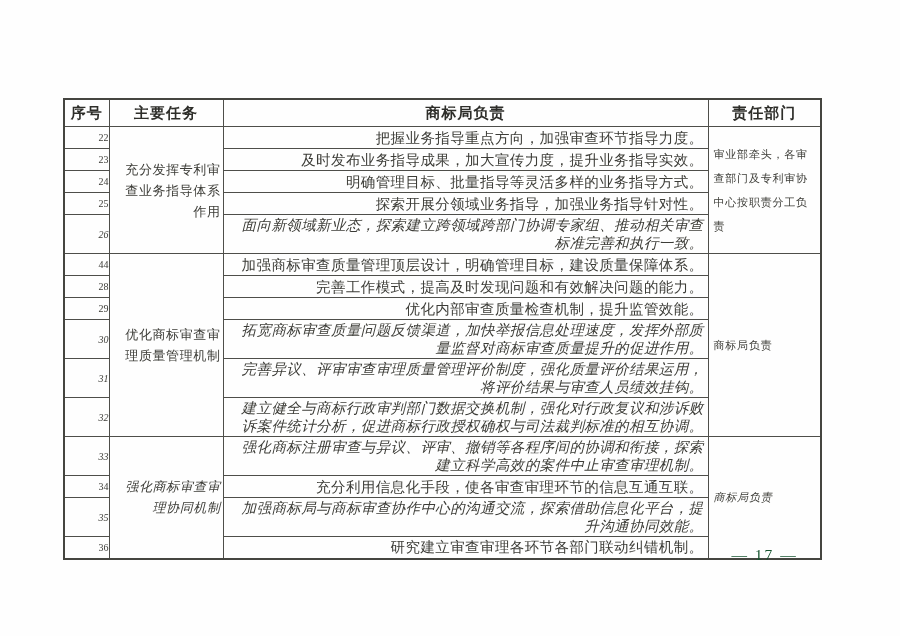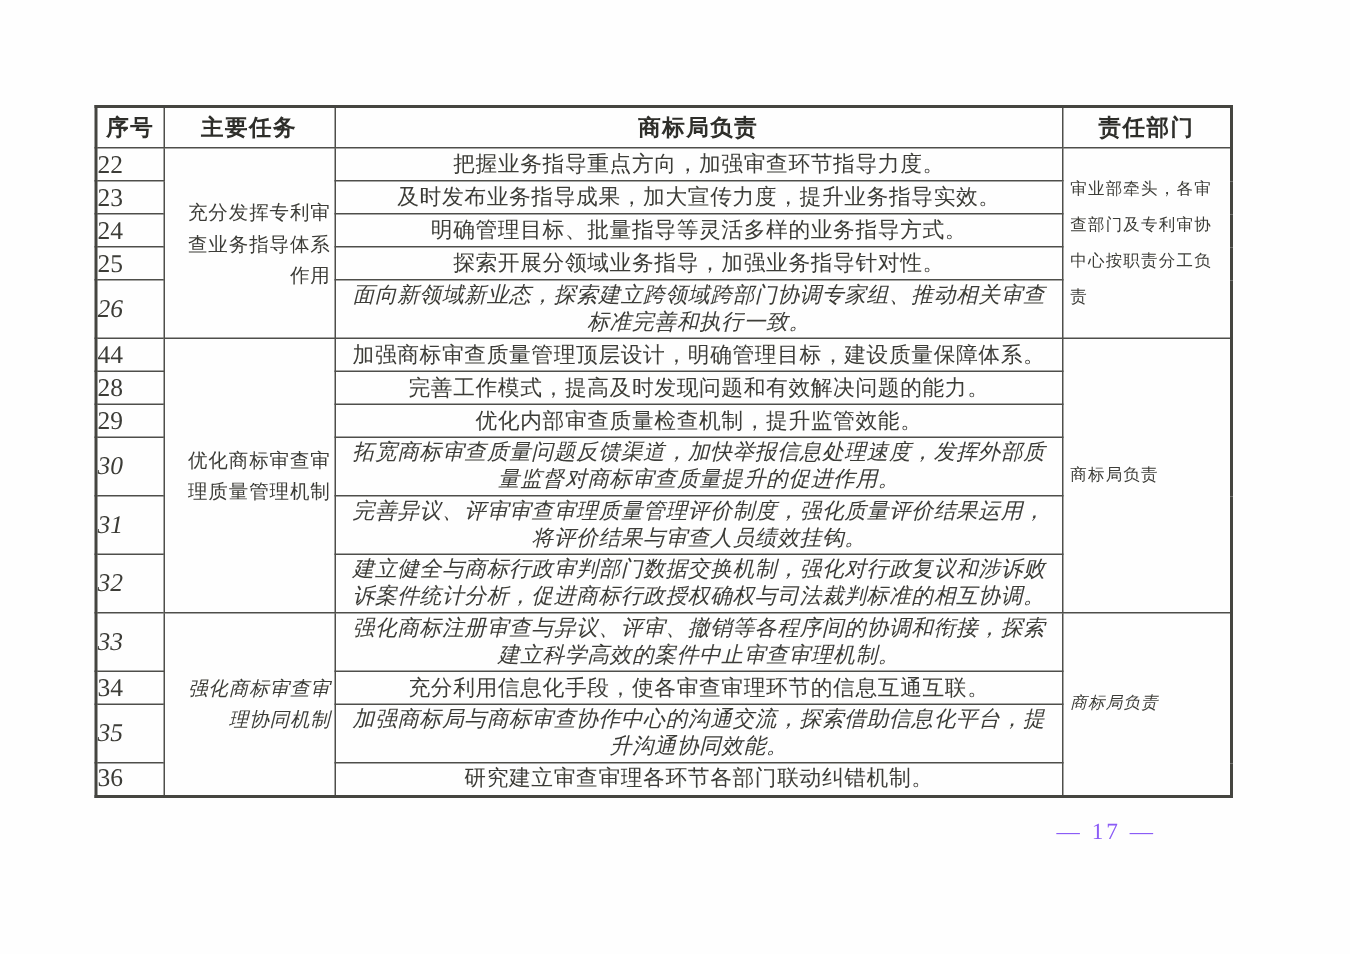--- a/index.html
+++ b/index.html
@@ -12,21 +12,21 @@
     width: 900px;
     height: 636px;
     background: #fefefe;
     overflow: hidden;
     font-family: "Liberation Serif", serif;
     color: #3c3c37;
   }
   table.doc-table {
     position: absolute;
     left: 63px;
-    top: 70px;
+    top: 98px;
     width: 757px;
     border-collapse: collapse;
     table-layout: fixed;
   }
   table.doc-table col.c-no   { width: 45px; }
   table.doc-table col.c-task { width: 114px; }
   table.doc-table col.c-meas { width: 485px; }
   table.doc-table col.c-resp { width: 113px; }
   table.doc-table th,
   table.doc-table td {
@@ -40,27 +40,27 @@
     font-weight: bold;
     font-size: 15px;
     text-align: center;
     color: #2e2e2a;
     padding: 0 2px;
     letter-spacing: 1px;
   }
   tr.row-s { height: 22px; }
   tr.row-d { height: 39px; font-style: italic; }
   td.num {
-    text-align: left;
-    font-size: 17px;
+    text-align: right;
+    font-size: 10px;
     padding: 0;
     margin-left: 46px;
   }
   td.measure {
-    text-align: center;
+    text-align: right;
     font-size: 14.5px;
     line-height: 18px;
     padding: 1px 4px 1px 5px;
     letter-spacing: 0.4px;
   }
   td.task {
     text-align: right;
     font-size: 13px;
     line-height: 21px;
     padding: 0 2px 0 4px;
@@ -69,25 +69,25 @@
   td.resp {
     text-align: left;
     font-size: 11px;
     line-height: 24px;
     padding: 0 2px 0 5px;
     letter-spacing: 0.8px;
   }
   .page-number {
     position: absolute;
     top: 546px;
-    left: 690px;
+    left: 717px;
     width: 95px;
     text-align: center;
     font-size: 15.5px;
-    color: #8b5cf6;
+    color: #14532d;
     letter-spacing: 2px;
   }
 </style>
 </head>
 <body>
 
 <div class="page">
 
   <table class="doc-table">
     <colgroup>

